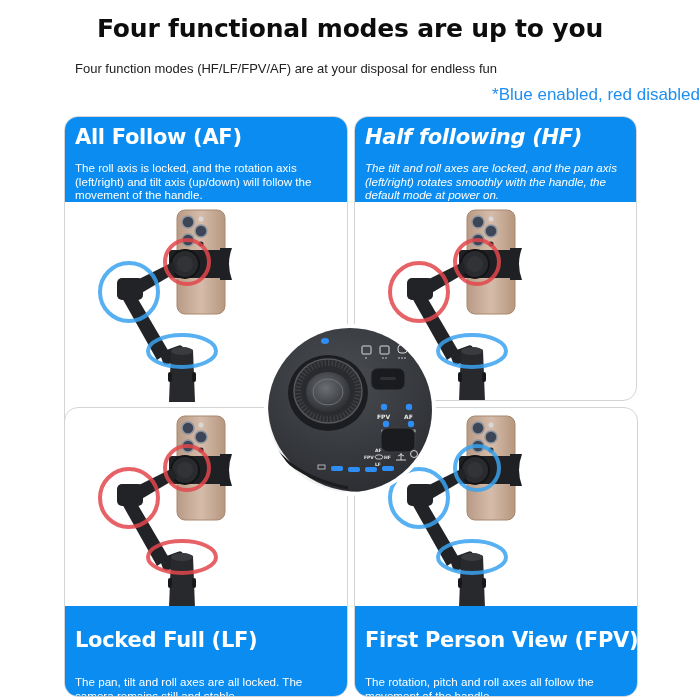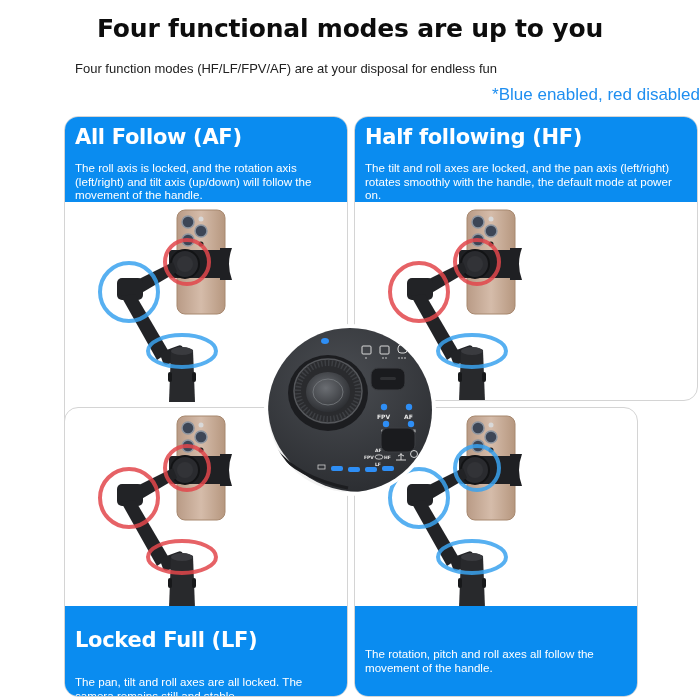--- a/index.html
+++ b/index.html
@@ -17,21 +17,21 @@
   }
   .note {
     position: absolute; left: 0; top: 85px; width: 700px; text-align: right;
     font-size: 17px; color: #1e8ef0;
   }
 
   .card {
     position: absolute; border: 1.5px solid #d4d4d4; border-radius: 14px; overflow: hidden; background: #fff;
   }
   .card.tl { left: 64px;  top: 116px; width: 284px; height: 339px; }
-  .card.tr { left: 354px; top: 116px; width: 344px; height: 285px; }
+  .card.tr { left: 354px; top: 116px; width: 283px; height: 285px; font-style: italic; }
   .card.bl { left: 64px;  top: 407px; width: 284px; height: 290px; }
   .card.br { left: 354px; top: 407px; width: 284px; height: 290px; }
 
   .banner { position: absolute; left: 0; width: 100%; background: #0a8cf0; color: #fff; padding: 6px 10px 0 10px; }
   .card.tl .banner, .card.tr .banner { top: 0; height: 85px; }
   .card.bl .banner, .card.br .banner { bottom: 0; height: 90px; padding-top: 20px; }
   .banner .mode-title {
     font-family: "DejaVu Sans", sans-serif; font-weight: bold; font-size: 21px; line-height: 28px; white-space: nowrap;
     letter-spacing: -0.3px;
   }
@@ -251,20 +251,21 @@
       <rect x="103" y="170" width="4" height="10" rx="2" fill="#17181a"></rect>
       <rect x="127" y="170" width="4" height="10" rx="2" fill="#17181a"></rect>
     </g>
 
     <circle class="ring-roll" cx="122" cy="60" r="22" fill="none" stroke-width="4" opacity="0.85" stroke="#3aa2ee"></circle>
     <circle class="ring-tilt" cx="64" cy="90" r="29" fill="none" stroke-width="4" opacity="0.85" stroke="#3aa2ee"></circle>
     <ellipse class="ring-pan" cx="117" cy="149" rx="34" ry="16" fill="none" stroke-width="4" opacity="0.85" stroke="#3aa2ee"></ellipse>
   </svg>
 </div>
   <div class="banner">
+    <div class="mode-title">First Person View (FPV)</div>
     <div class="mode-desc">The rotation, pitch and roll axes all follow the movement of the handle.</div>
   </div>
 </div>
 
 <div class="center-badge">
   <svg width="164" height="164" viewBox="0 0 164 164">
     <defs>
       <clipPath id="cc">
           <circle cx="82" cy="82" r="82"></circle>
         </clipPath>

